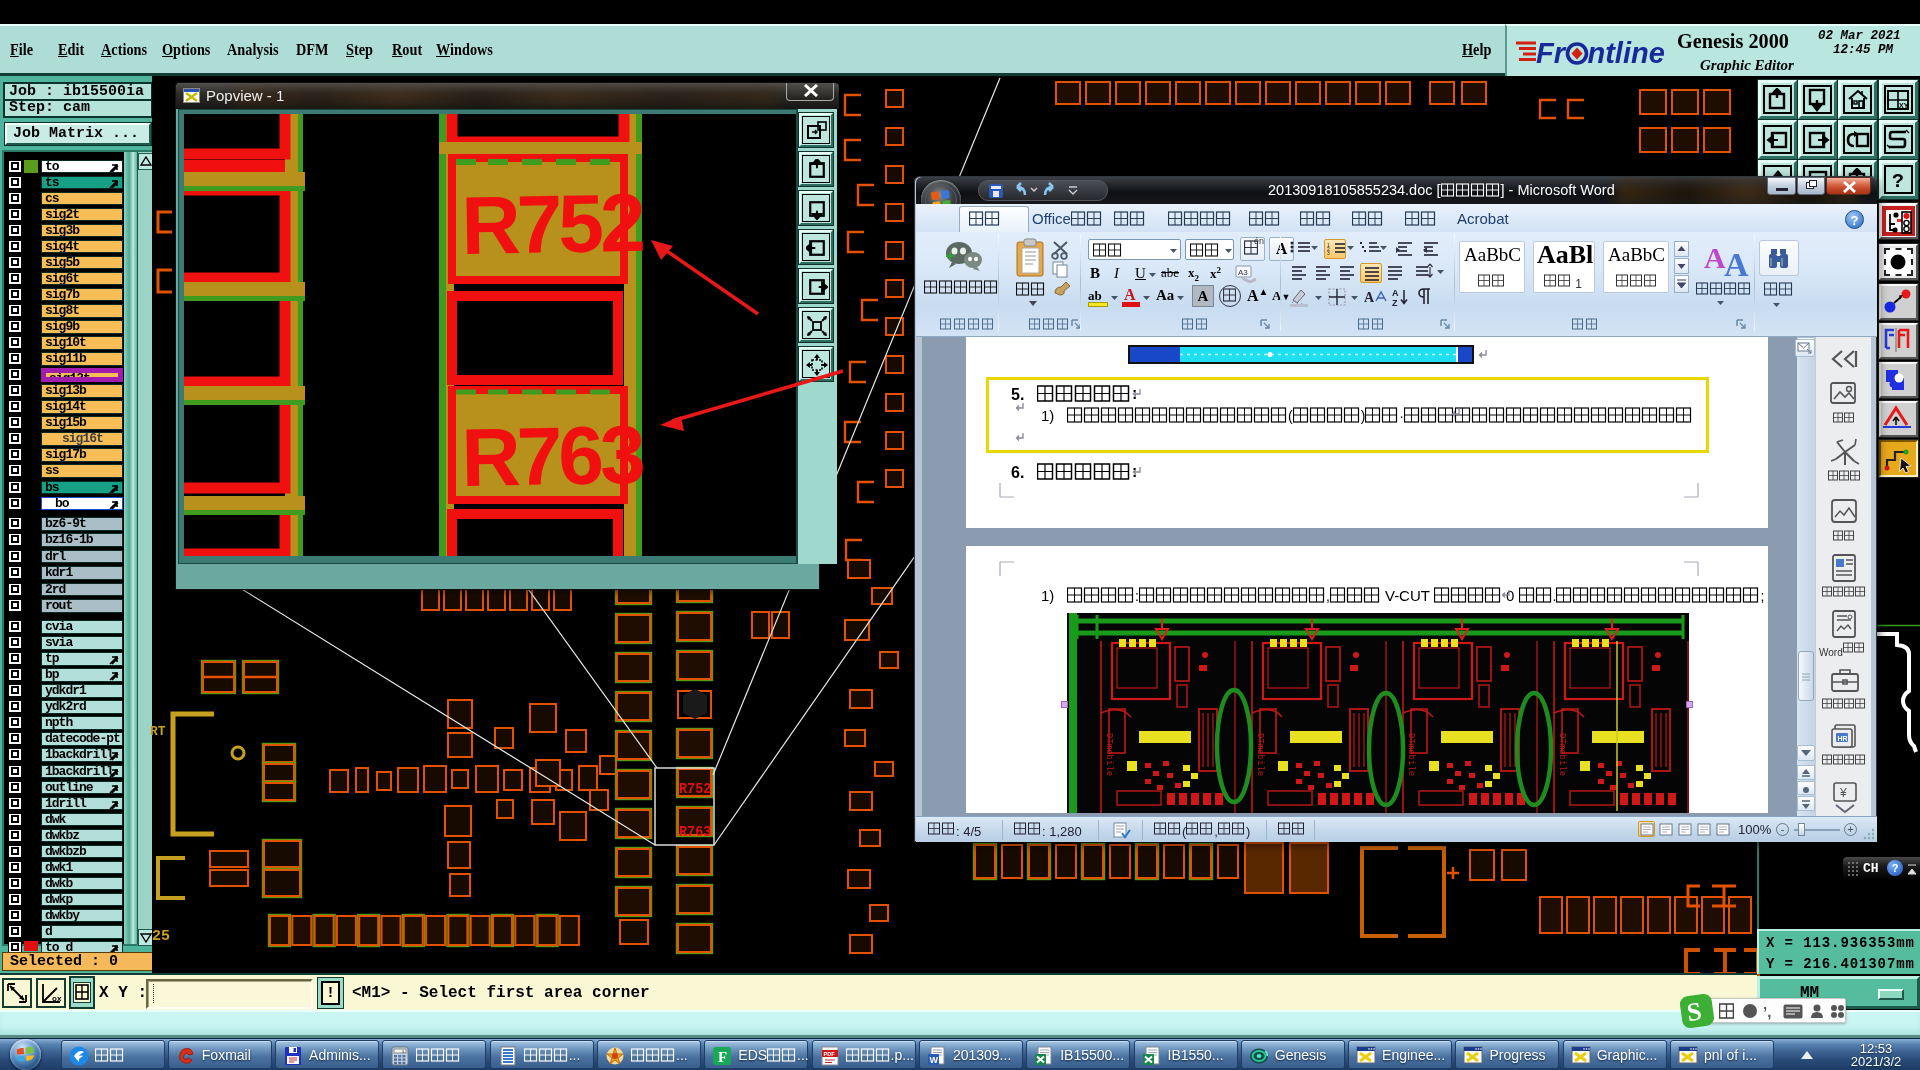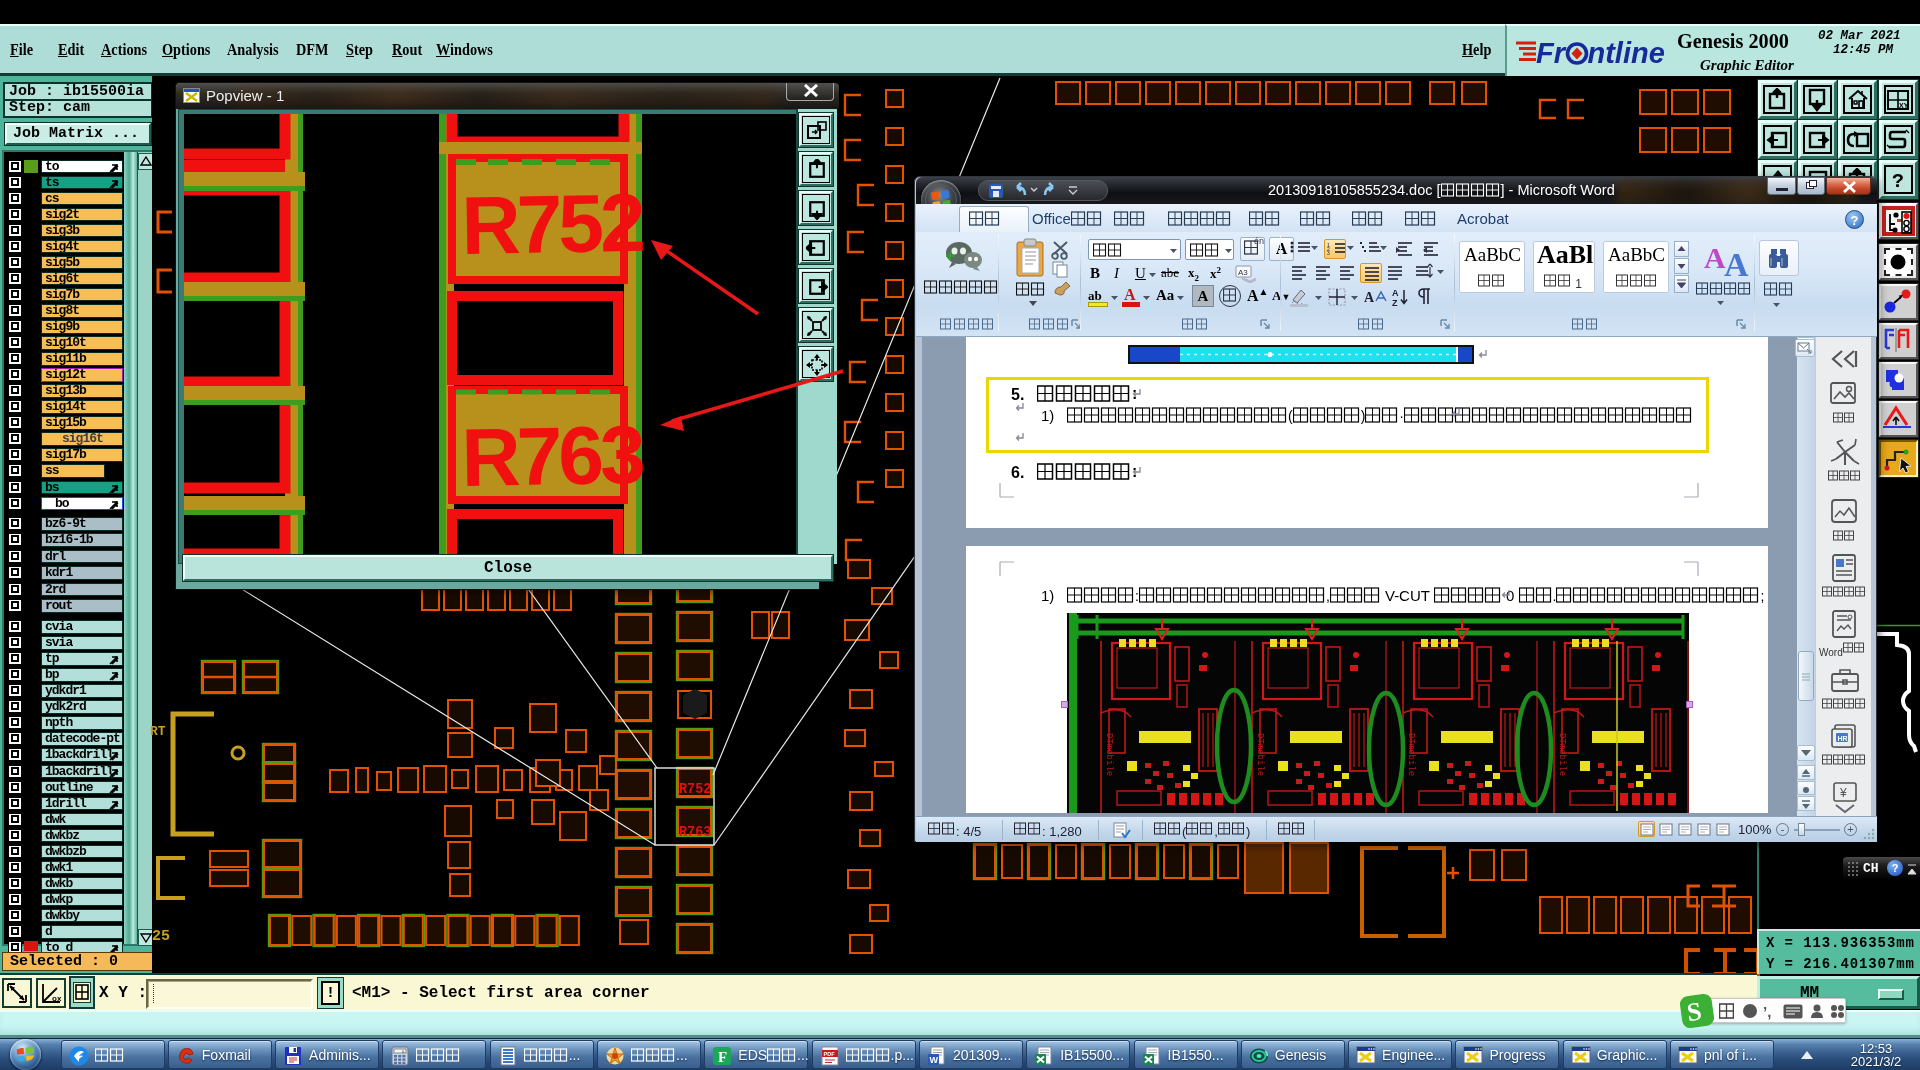--- a/index.html
+++ b/index.html
@@ -107,21 +107,21 @@
         <div class="ab" style="left:2px;top:1px;width:8px;height:8px;border:2px solid #000"></div>
       </div>
       <div class="ab mono" style="left:41px;top:260.1px;width:82px;height:13.5px;background:#f7bd56;border:1px solid #0a2a24;font-size:13px;font-weight:bold;color:#000;line-height:11.5px;padding-left:3px;letter-spacing:-1px;overflow:hidden">sig10t</div>
       <div class="ab" style="left:8px;top:276.1px;width:14px;height:13px;background:#fff;border:1px solid #000">
         <div class="ab" style="left:2px;top:1px;width:8px;height:8px;border:2px solid #000"></div>
       </div>
       <div class="ab mono" style="left:41px;top:276.1px;width:82px;height:13.5px;background:#f7bd56;border:1px solid #0a2a24;font-size:13px;font-weight:bold;color:#000;line-height:11.5px;padding-left:3px;letter-spacing:-1px;overflow:hidden">sig11b</div>
       <div class="ab" style="left:8px;top:292.1px;width:14px;height:13px;background:#fff;border:1px solid #000">
         <div class="ab" style="left:2px;top:1px;width:8px;height:8px;border:2px solid #000"></div>
       </div>
-      <div class="ab mono" style="left:41px;top:292.1px;width:82px;height:13.5px;background:#f7bd56;border:1px solid #a21caf;font-size:13px;font-weight:bold;color:#000;line-height:11.5px;padding-left:3px;letter-spacing:-1px;overflow:hidden">sig12t</div>
+      <div class="ab mono" style="left:41px;top:292.1px;width:82px;height:13.5px;background:#f7bd56;border:5px solid #a21caf;font-size:13px;font-weight:bold;color:#000;line-height:11.5px;padding-left:3px;letter-spacing:-1px;overflow:hidden">sig12t</div>
       <div class="ab" style="left:8px;top:308.2px;width:14px;height:13px;background:#fff;border:1px solid #000">
         <div class="ab" style="left:2px;top:1px;width:8px;height:8px;border:2px solid #000"></div>
       </div>
       <div class="ab mono" style="left:41px;top:308.2px;width:82px;height:13.5px;background:#f7bd56;border:1px solid #0a2a24;font-size:13px;font-weight:bold;color:#000;line-height:11.5px;padding-left:3px;letter-spacing:-1px;overflow:hidden">sig13b</div>
       <div class="ab" style="left:8px;top:324.2px;width:14px;height:13px;background:#fff;border:1px solid #000">
         <div class="ab" style="left:2px;top:1px;width:8px;height:8px;border:2px solid #000"></div>
       </div>
       <div class="ab mono" style="left:41px;top:324.2px;width:82px;height:13.5px;background:#f7bd56;border:1px solid #0a2a24;font-size:13px;font-weight:bold;color:#000;line-height:11.5px;padding-left:3px;letter-spacing:-1px;overflow:hidden">sig14t</div>
       <div class="ab" style="left:8px;top:340.3px;width:14px;height:13px;background:#fff;border:1px solid #000">
         <div class="ab" style="left:2px;top:1px;width:8px;height:8px;border:2px solid #000"></div>
@@ -131,21 +131,21 @@
         <div class="ab" style="left:2px;top:1px;width:8px;height:8px;border:2px solid #000"></div>
       </div>
       <div class="ab mono" style="left:41px;top:356.4px;width:82px;height:13.5px;background:#f7bd56;border:1px solid #0a2a24;font-size:13px;font-weight:bold;color:#404040;line-height:11.5px;padding-left:20px;letter-spacing:-1px;overflow:hidden">sig16t</div>
       <div class="ab" style="left:8px;top:372.4px;width:14px;height:13px;background:#fff;border:1px solid #000">
         <div class="ab" style="left:2px;top:1px;width:8px;height:8px;border:2px solid #000"></div>
       </div>
       <div class="ab mono" style="left:41px;top:372.4px;width:82px;height:13.5px;background:#f7bd56;border:1px solid #0a2a24;font-size:13px;font-weight:bold;color:#000;line-height:11.5px;padding-left:3px;letter-spacing:-1px;overflow:hidden">sig17b</div>
       <div class="ab" style="left:8px;top:388.4px;width:14px;height:13px;background:#fff;border:1px solid #000">
         <div class="ab" style="left:2px;top:1px;width:8px;height:8px;border:2px solid #000"></div>
       </div>
-      <div class="ab mono" style="left:41px;top:388.4px;width:64px;height:13.5px;background:#f7bd56;border:1px solid #0a2a24;font-size:13px;font-weight:bold;color:#000;line-height:11.5px;padding-left:3px;letter-spacing:-1px;overflow:hidden">ss</div>
+      <div class="ab mono" style="left:41px;top:388.4px;width:82px;height:13.5px;background:#f7bd56;border:1px solid #0a2a24;font-size:13px;font-weight:bold;color:#000;line-height:11.5px;padding-left:3px;letter-spacing:-1px;overflow:hidden">ss</div>
       <div class="ab" style="left:8px;top:404.5px;width:14px;height:13px;background:#fff;border:1px solid #000">
         <div class="ab" style="left:2px;top:1px;width:8px;height:8px;border:2px solid #000"></div>
       </div>
       <div class="ab mono" style="left:41px;top:404.5px;width:82px;height:13.5px;background:#16a085;border:1px solid #0a2a24;font-size:13px;font-weight:bold;color:#000;line-height:11.5px;padding-left:3px;letter-spacing:-1px;overflow:hidden">bs<svg style="position:absolute;right:3px;top:3px" width="10" height="9">
           <path d="M1,8 L8,1 M8,1 l0,5 M8,1 l-5,0 M3,8 l6,-6" stroke="#000" stroke-width="1.6" fill="none"></path>
           <path d="M9,0 l-4,1 3,3 z" fill="#000"></path>
         </svg></div>
       <div class="ab" style="left:8px;top:420.6px;width:14px;height:13px;background:#fff;border:1px solid #000">
         <div class="ab" style="left:2px;top:1px;width:8px;height:8px;border:2px solid #000"></div>
       </div>
@@ -1056,21 +1056,20 @@
       </div>
       <div class="ab" style="left:623px;top:264px;width:34px;height:34px;background:#bce6de;border-top:2px solid #e8fff8;border-left:2px solid #e8fff8;border-right:2px solid #2e6e60;border-bottom:2px solid #2e6e60;box-shadow:0 0 0 1px #12332c">
         <div class="ab" style="left:1px;top:1px;width:28px;height:28px;border:1.5px solid #000">
           <svg width="22" height="22" style="position:absolute;left:3px;top:3px">
             <rect x="6" y="6" width="10" height="10" fill="none" stroke="#000" stroke-width="1.6" stroke-dasharray="2,1.5"></rect>
             <path d="M11,1 v5 M11,16 v5 M1,11 h5 M16,11 h5" stroke="#000" stroke-width="1.8"></path>
             <path d="M11,0 l-3,4 h6 z M11,22 l-3,-4 h6 z M0,11 l4,-3 v6 z M22,11 l-4,-3 v6 z" fill="#000"></path>
           </svg>
         </div>
       </div>
- <div class="ab mono" style="left:7px;top:472px;width:650px;height:26px;background:#b8e4dc;border-top:2px solid #eefff9;border-left:2px solid #eefff9;border-right:2px solid #2e6e60;border-bottom:2px solid #2e6e60;box-shadow:0 0 0 1px #12332c;font-size:16px;font-weight:bold;text-align:center;line-height:22px;color:#000">Close</div>
 </div>
 <svg class="ab" style="left:0;top:0;pointer-events:none" width="1920" height="1070">
       <path d="M843,371 L672,421" stroke="#e81818" stroke-width="3.5"></path>
       <path d="M660,425 l21,-9 3,15 z" fill="#e81818"></path>
     </svg>
 <div class="ab" style="left:914px;top:176px;width:963px;height:666px;background:#b6c4d6;border:1px solid #30383f;border-radius:6px 6px 0 0;box-shadow:2px 3px 10px rgba(0,0,0,.55)">
  <div class="ab" style="left:1px;top:0;width:961px;height:27px;background:linear-gradient(#3c4046 0%,#23262b 30%,#0e1013 60%,#17191d);border-radius:6px 6px 0 0;overflow:hidden">
    <div class="ab" style="left:700px;top:3px;width:240px;height:24px;background:linear-gradient(90deg,#4a3214,#22180a 30%,#52381a 55%,#1a1206 80%,#42300f);filter:blur(6px);opacity:.7"></div>
    <div class="ab" style="left:62px;top:3px;width:130px;height:21px;background:linear-gradient(#4a4e55,#26282d);border-radius:10px;border:1px solid #55585e"></div>
    <svg class="ab" style="left:72px;top:6px" width="16" height="16">

